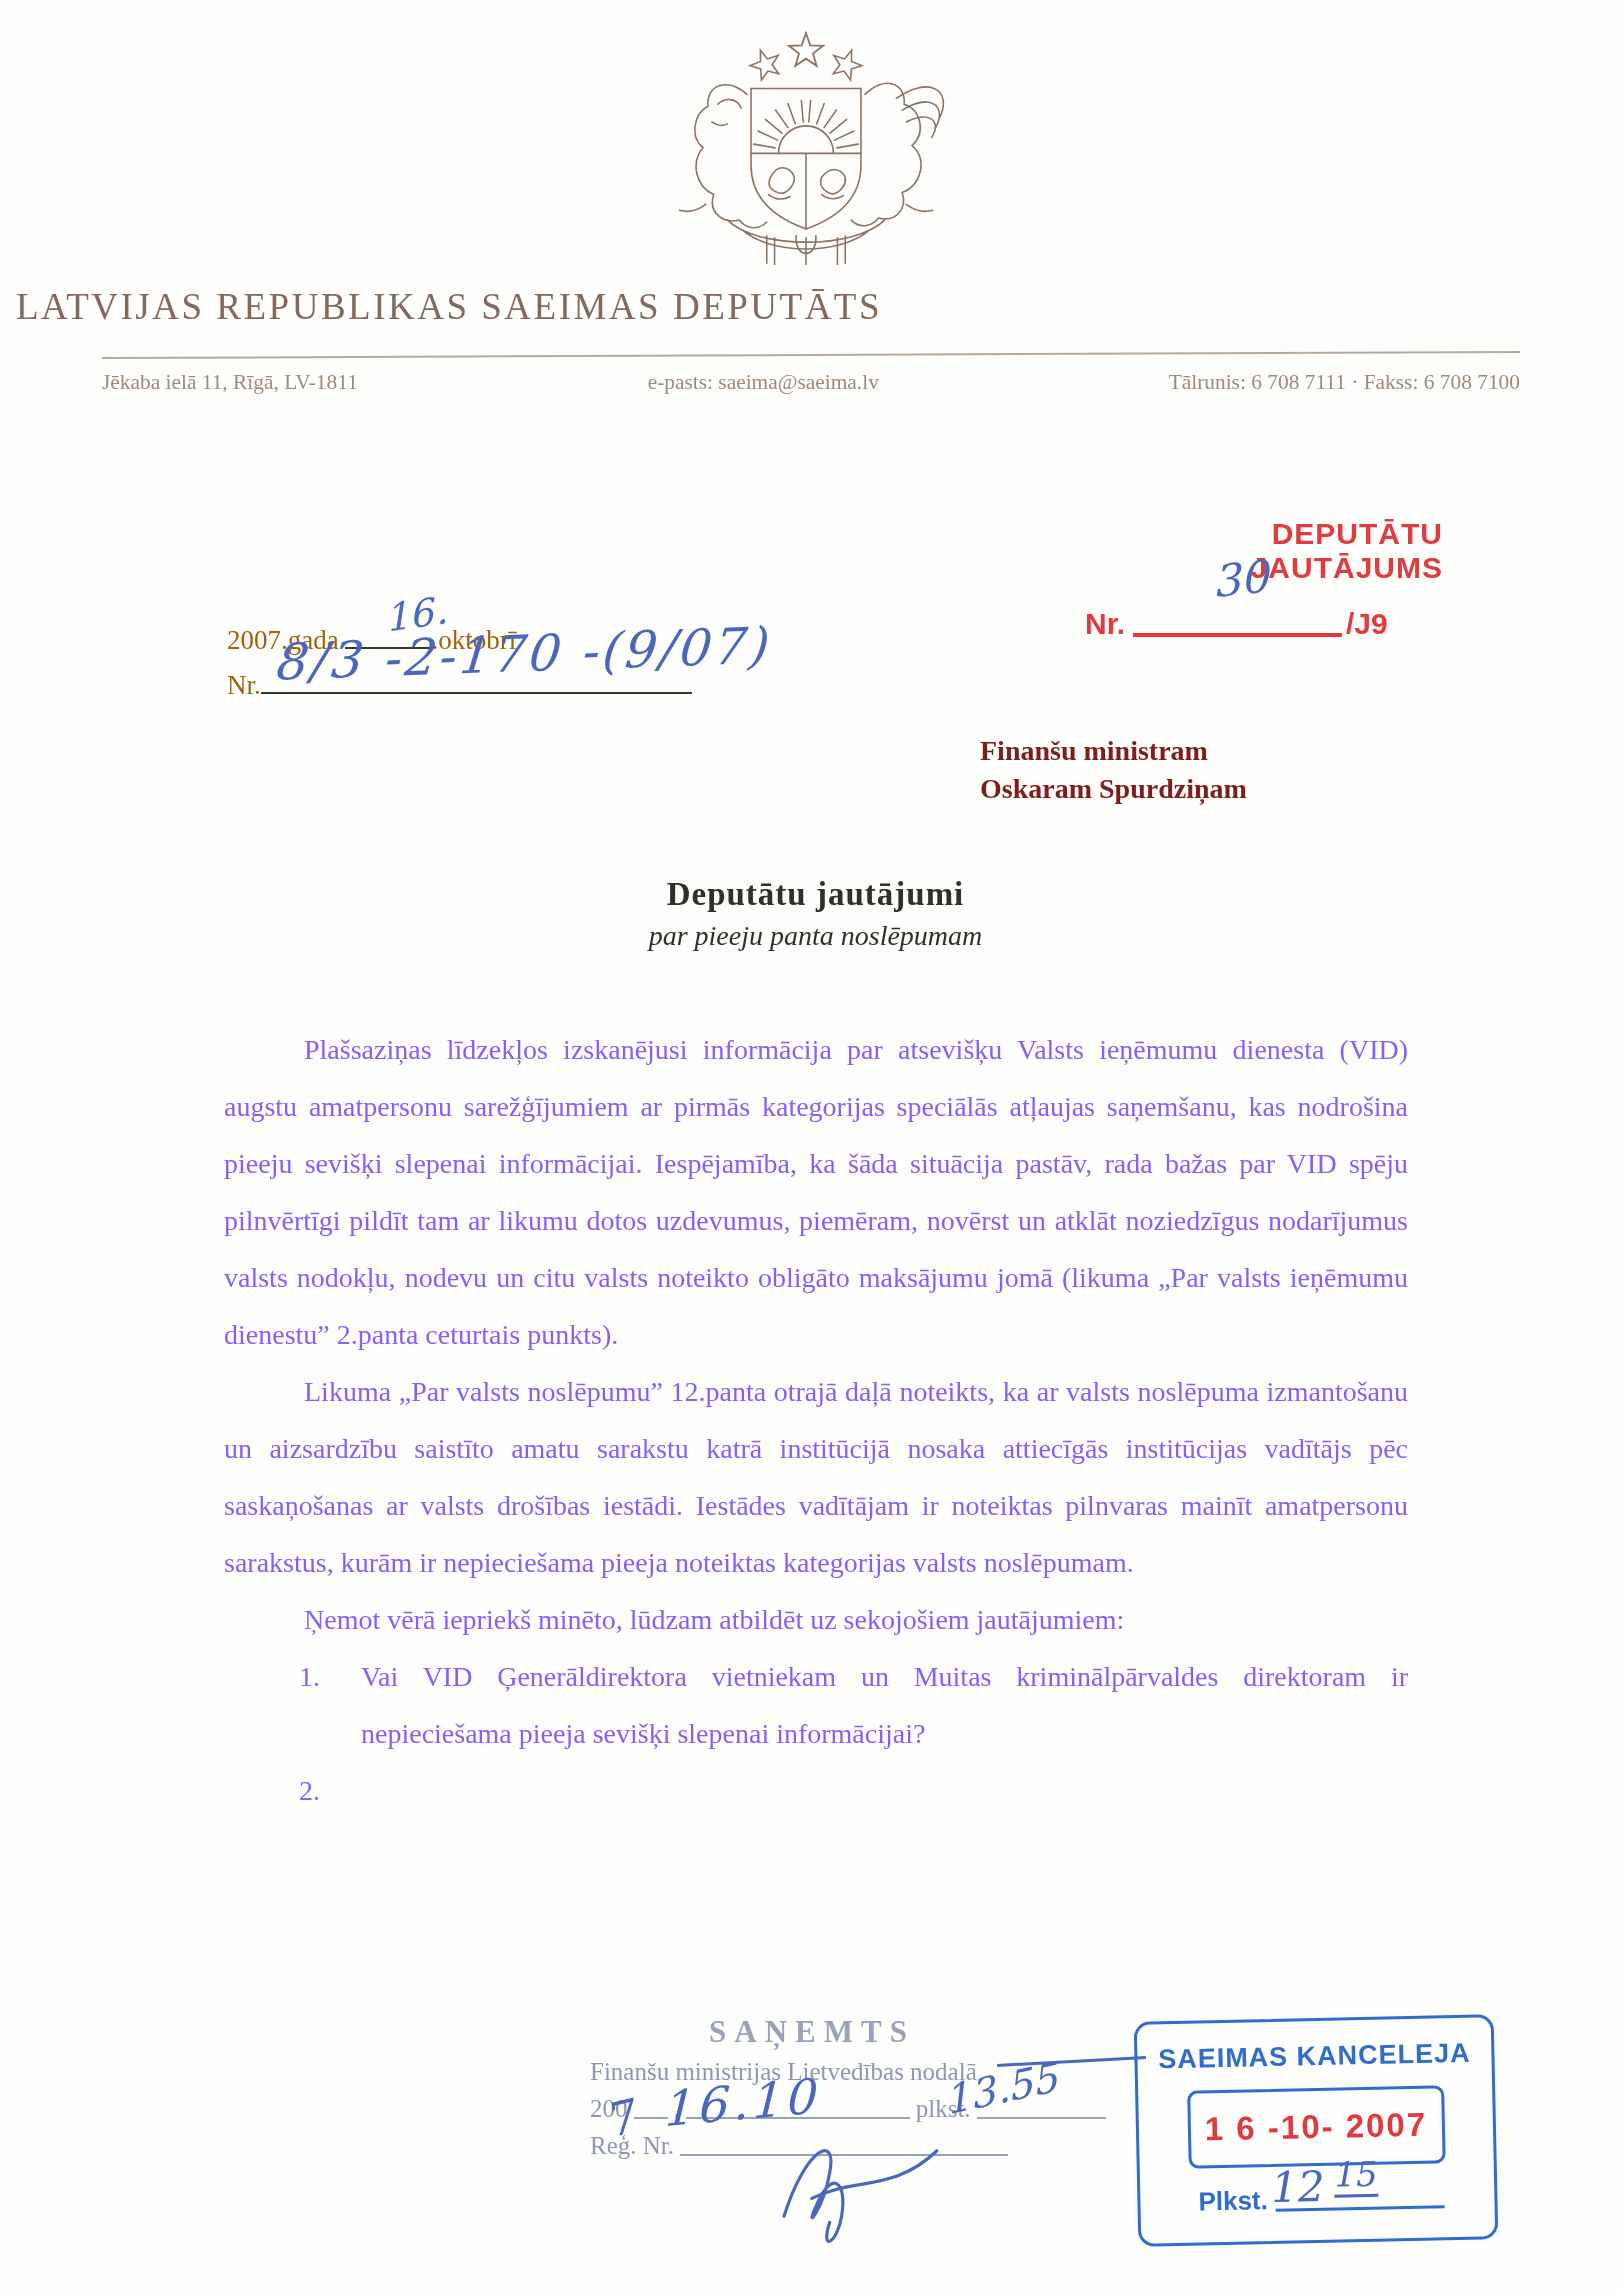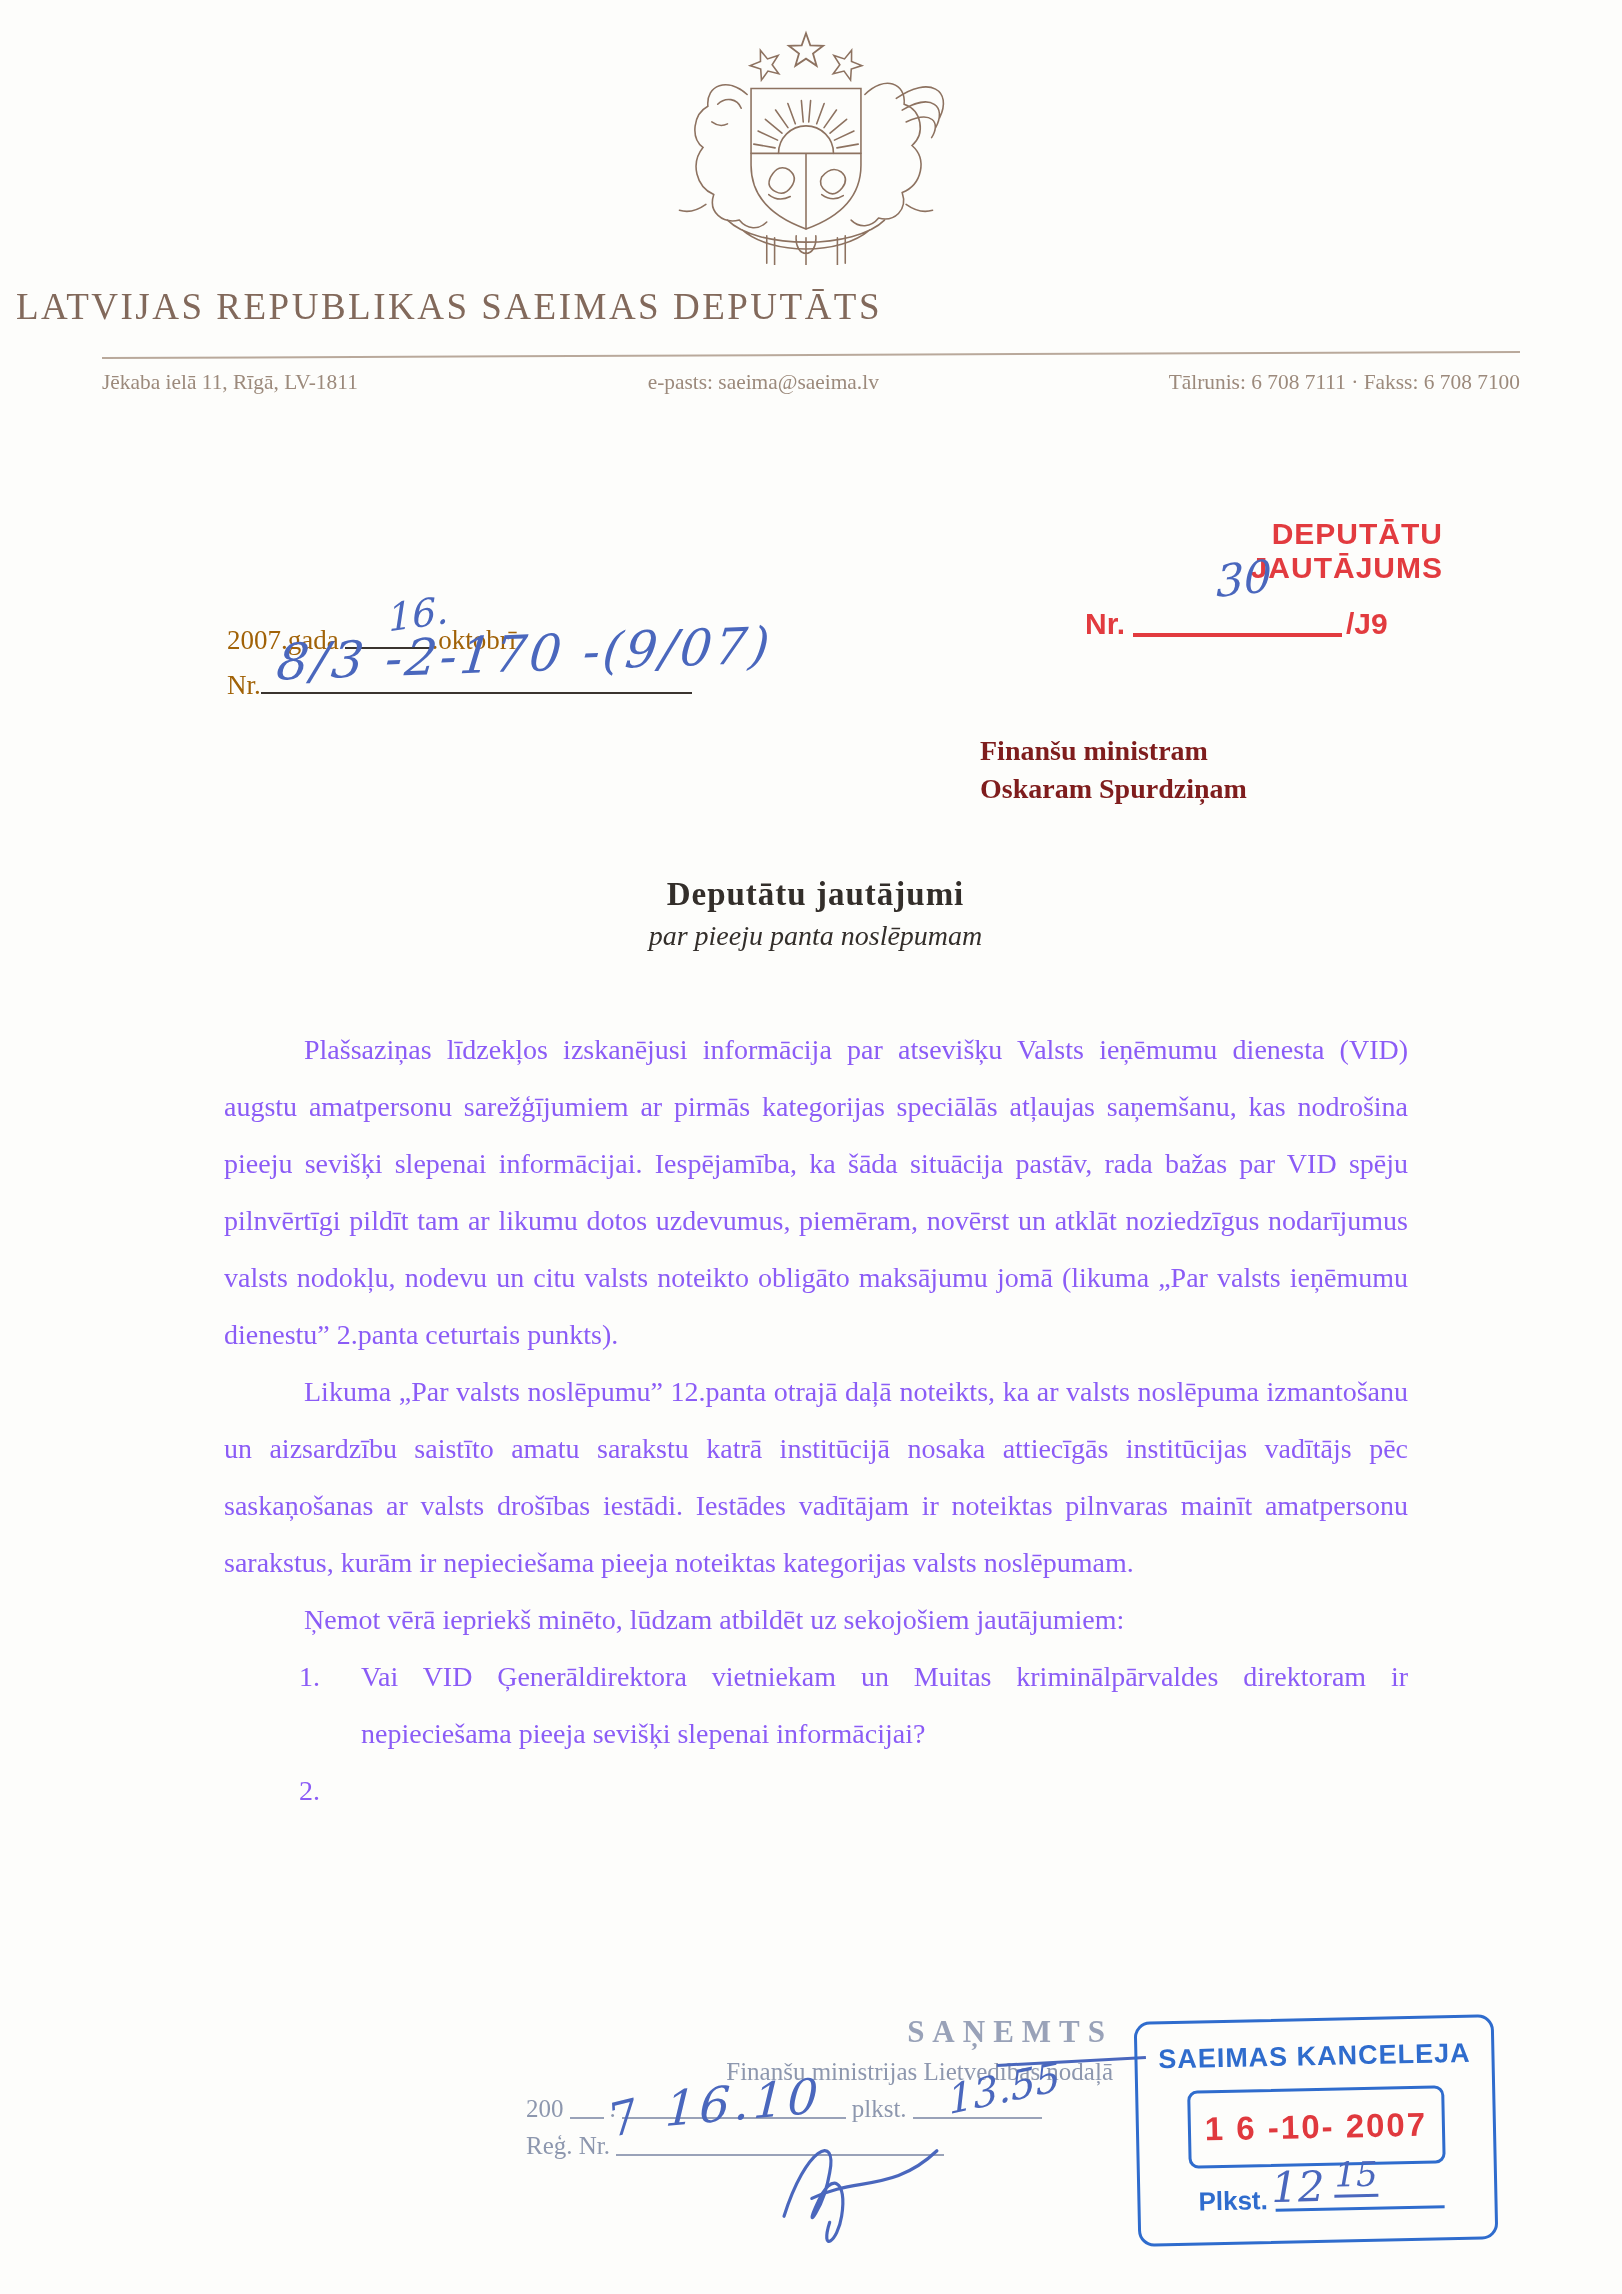--- a/index.html
+++ b/index.html
@@ -62,21 +62,21 @@
   
   .body-text{
     position:absolute;left:224px;top:1021px;width:1184px;
     font-size:28px;line-height:57px;text-align:justify;color:#8b5cf6;
   }
   .body-text p{margin:0;text-indent:80px;}
   .q-row{display:flex;padding-left:75px;}
   .q-num{width:62px;flex:none;}
   .q-text{flex:1;text-align:justify;}
   
-  .r-stamp{position:absolute;left:526px;top:2014px;width:587px;color:#8d97ae;font-size:25px;text-align:right;}
+  .r-stamp{position:absolute;left:590px;top:2014px;width:587px;color:#8d97ae;font-size:25px;}
   .r-stamp .t{margin-left:119px;font-size:31px;font-weight:bold;letter-spacing:8px;color:#99a2b8;}
   .r-stamp .dept{margin-top:8px;font-size:25px;}
   .r-stamp .row{margin-top:9px;display:flex;align-items:flex-end;}
   .r-stamp .bl{display:inline-block;border-bottom:2px solid #99a2b8;margin:0 6px 4px 6px;}
   .r-stamp .name{font-style:italic;margin-left:10px;}
   
   .c-stamp{
     position:absolute;left:1136px;top:2018px;width:354px;height:219px;
     border:3.5px solid #2f6ccd;border-radius:16px;
     transform:rotate(-1.2deg);

